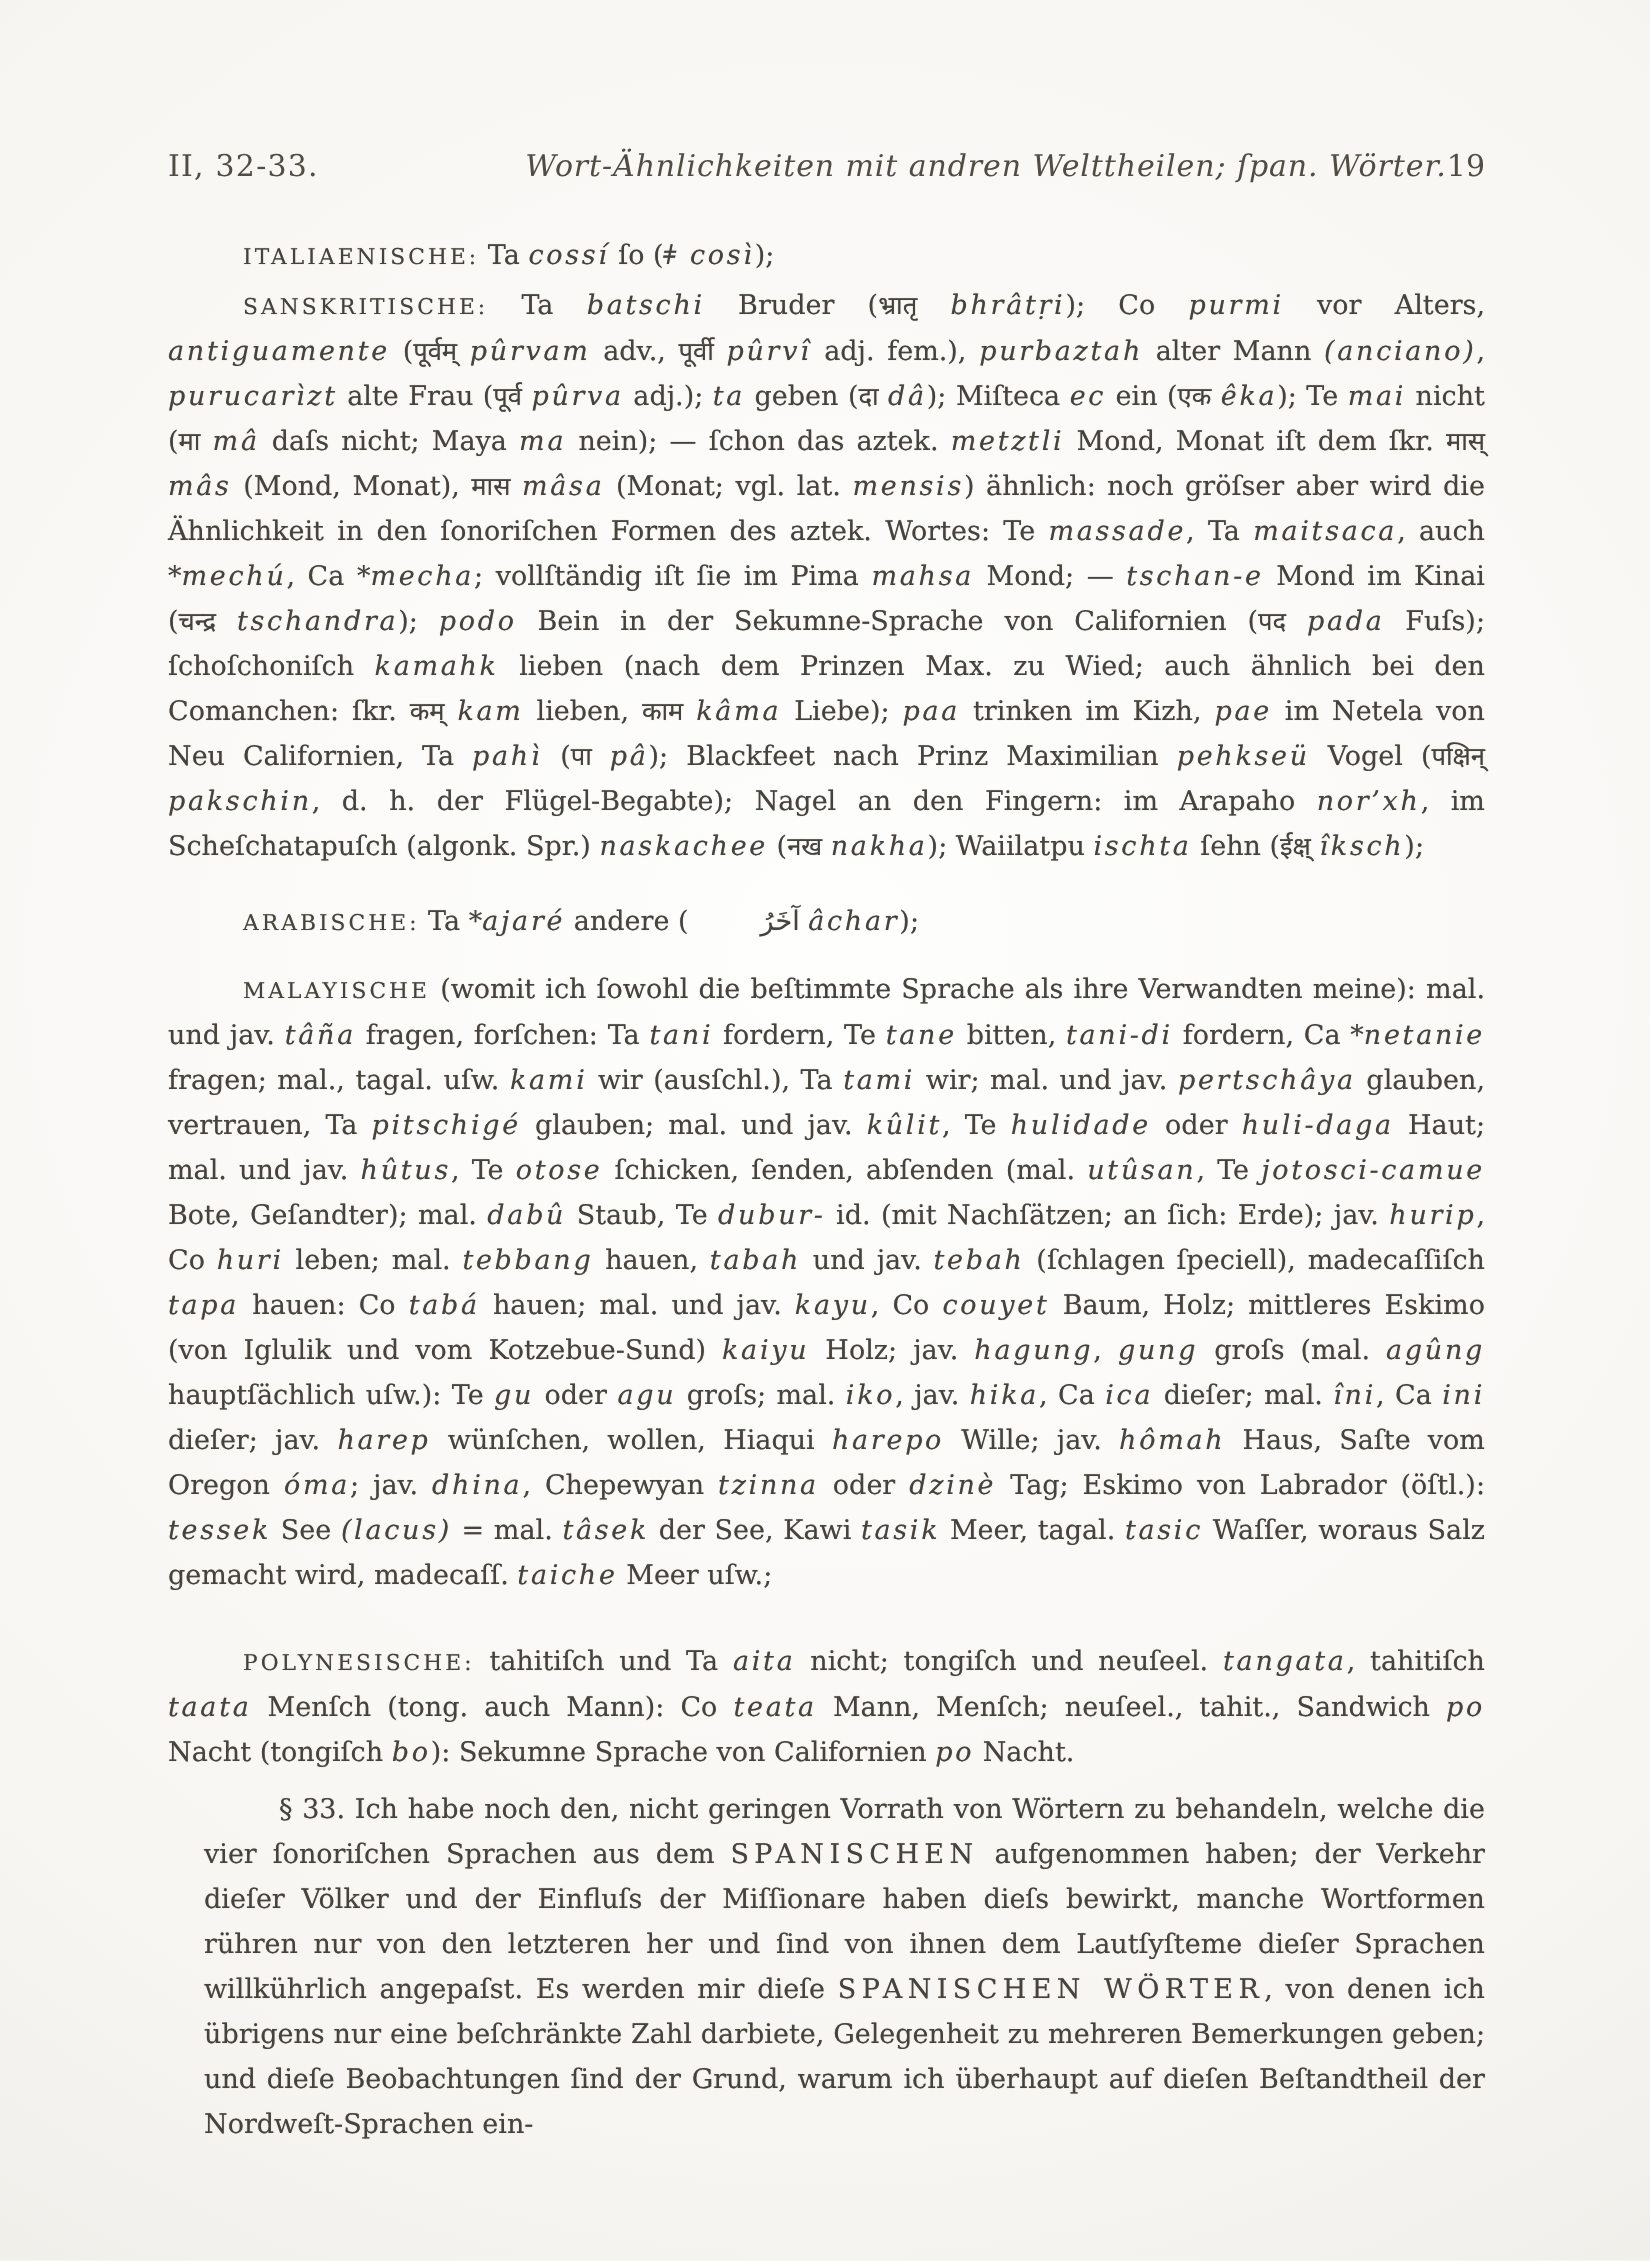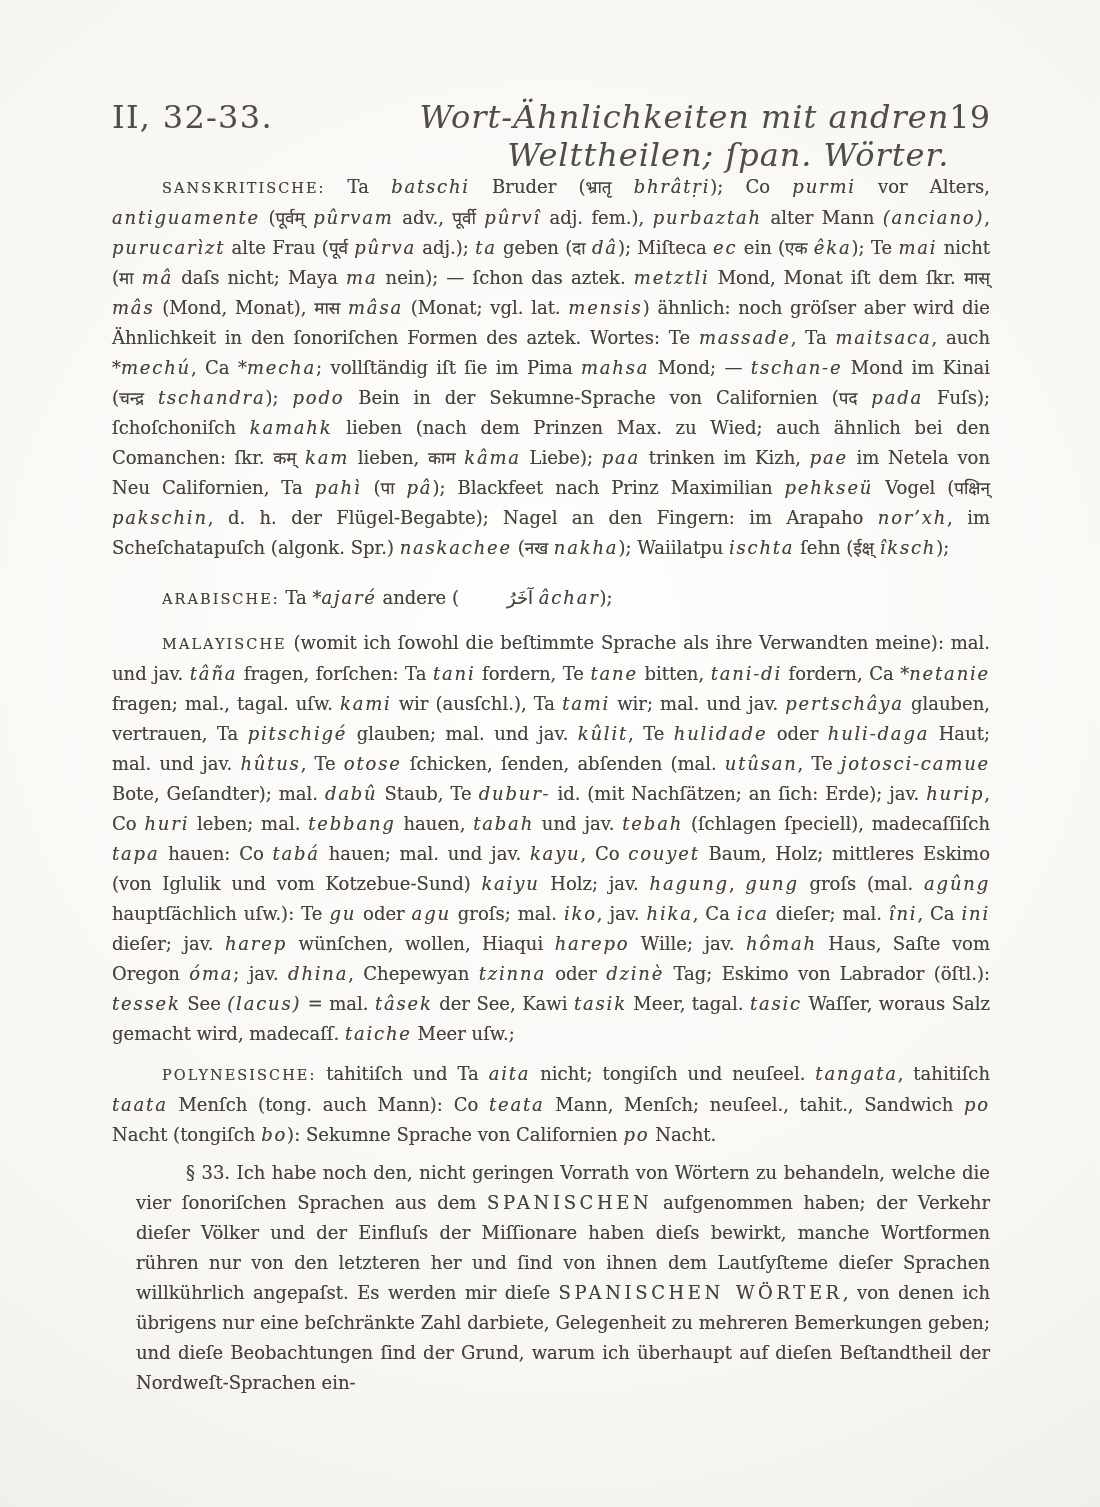--- a/index.html
+++ b/index.html
@@ -9,52 +9,53 @@
     background:
       radial-gradient(130% 95% at 50% 42%, rgba(255,255,255,0.9) 0%, rgba(247,246,242,0.6) 55%, rgba(228,226,220,0.9) 100%),
       #f6f5f1;
     font-family:"DejaVu Serif","Liberation Serif",serif;
     color:#47433c;
     overflow:hidden;
   }
   .header {
     position:absolute; left:112px; top:98px; width:878px;
     display:flex; align-items:baseline;
-    font-size:32px; color:#514d45;
+    font-size:20px; color:#514d45;
   }
   .sect { white-space:nowrap; letter-spacing:0.04em; }
   .rtitle { flex:1; text-align:right; font-style:italic; letter-spacing:0.03em; }
   .pnum { white-space:nowrap; }
   .text-block {
     position:absolute; left:112px; top:156px; width:878px;
     font-size:18px; line-height:30px; text-align:justify;
     text-shadow:0 0 0.5px rgba(71,67,60,0.55);
   }
   .text-block p { margin:0; text-indent:50px; }
-  p[data-name="paragraph-sanskritische"] { margin-top:16px; }
+  p[data-name="paragraph-sanskritische"] { margin-top:2px; }
   p[data-name="paragraph-arabische"]    { margin-top:20px; }
   p[data-name="paragraph-malayische"]   { margin-top:14px; }
-  p[data-name="paragraph-polynesische"] { margin-top:10px; }
+  p[data-name="paragraph-polynesische"] { margin-top:27px; }
   p[data-name="paragraph-section-33"]   { margin-top:8px;margin-left:24px; }
   .s-n { }
   .s-i { font-style:italic; letter-spacing:0.10em; }
   .s-sc { font-size:14.5px; letter-spacing:0.14em; }
   .s-g { letter-spacing:0.20em; }
   .s-d { font-size:17px; }
   .s-a { font-size:18px;margin-left:48px; }
 </style>
 </head>
 <body>
 
 <div class="page" data-name="book-page">
   <div class="header" data-name="page-header">
     <span class="sect" data-name="chapter-section-ref">II, 32-33.</span>
     <span class="rtitle" data-name="running-title">Wort-Ähnlichkeiten mit andren Welttheilen; ſpan. Wörter.</span>
     <span class="pnum" data-name="page-number">19</span>
   </div>
   <div class="text-block" data-name="text-block">
+      <p data-name="paragraph-italiaenische"><span class="s-sc" data-name="text-run">ITALIAENISCHE:</span><span class="s-n" data-name="text-run"> Ta </span><span class="s-i" data-name="text-run">cossí</span><span class="s-n" data-name="text-run"> ſo (</span><span class="s-i" data-name="text-run">ǂ così</span><span class="s-n" data-name="text-run">);</span></p>
       <p data-name="paragraph-sanskritische"><span class="s-sc" data-name="text-run">SANSKRITISCHE:</span><span class="s-n" data-name="text-run"> Ta </span><span class="s-i" data-name="text-run">batschi</span><span class="s-n" data-name="text-run"> Bruder (</span><span class="s-d" data-name="text-run">भ्रातृ</span><span class="s-n" data-name="text-run"> </span><span class="s-i" data-name="text-run">bhrâtṛi</span><span class="s-n" data-name="text-run">); Co </span><span class="s-i" data-name="text-run">purmi</span><span class="s-n" data-name="text-run"> vor Alters, </span><span class="s-i" data-name="text-run">antiguamente</span><span class="s-n" data-name="text-run"> (</span><span class="s-d" data-name="text-run">पूर्वम्</span><span class="s-n" data-name="text-run"> </span><span class="s-i" data-name="text-run">pûrvam</span><span class="s-n" data-name="text-run"> adv., </span><span class="s-d" data-name="text-run">पूर्वी</span><span class="s-n" data-name="text-run"> </span><span class="s-i" data-name="text-run">pûrvî</span><span class="s-n" data-name="text-run"> adj. fem.), </span><span class="s-i" data-name="text-run">purbaztah</span><span class="s-n" data-name="text-run"> alter Mann </span><span class="s-i" data-name="text-run">(anciano)</span><span class="s-n" data-name="text-run">, </span><span class="s-i" data-name="text-run">purucarìzt</span><span class="s-n" data-name="text-run"> alte Frau (</span><span class="s-d" data-name="text-run">पूर्व</span><span class="s-n" data-name="text-run"> </span><span class="s-i" data-name="text-run">pûrva</span><span class="s-n" data-name="text-run"> adj.); </span><span class="s-i" data-name="text-run">ta</span><span class="s-n" data-name="text-run"> geben (</span><span class="s-d" data-name="text-run">दा</span><span class="s-n" data-name="text-run"> </span><span class="s-i" data-name="text-run">dâ</span><span class="s-n" data-name="text-run">); Miſteca </span><span class="s-i" data-name="text-run">ec</span><span class="s-n" data-name="text-run"> ein (</span><span class="s-d" data-name="text-run">एक</span><span class="s-n" data-name="text-run"> </span><span class="s-i" data-name="text-run">êka</span><span class="s-n" data-name="text-run">); Te </span><span class="s-i" data-name="text-run">mai</span><span class="s-n" data-name="text-run"> nicht (</span><span class="s-d" data-name="text-run">मा</span><span class="s-n" data-name="text-run"> </span><span class="s-i" data-name="text-run">mâ</span><span class="s-n" data-name="text-run"> daſs nicht; Maya </span><span class="s-i" data-name="text-run">ma</span><span class="s-n" data-name="text-run"> nein); — ſchon das aztek. </span><span class="s-i" data-name="text-run">metztli</span><span class="s-n" data-name="text-run"> Mond, Monat iſt dem ſkr. </span><span class="s-d" data-name="text-run">मास्</span><span class="s-n" data-name="text-run"> </span><span class="s-i" data-name="text-run">mâs</span><span class="s-n" data-name="text-run"> (Mond, Monat), </span><span class="s-d" data-name="text-run">मास</span><span class="s-n" data-name="text-run"> </span><span class="s-i" data-name="text-run">mâsa</span><span class="s-n" data-name="text-run"> (Monat; vgl. lat. </span><span class="s-i" data-name="text-run">mensis</span><span class="s-n" data-name="text-run">) ähnlich: noch gröſser aber wird die Ähnlichkeit in den ſonoriſchen Formen des aztek. Wortes: Te </span><span class="s-i" data-name="text-run">massade</span><span class="s-n" data-name="text-run">, Ta </span><span class="s-i" data-name="text-run">maitsaca</span><span class="s-n" data-name="text-run">, auch *</span><span class="s-i" data-name="text-run">mechú</span><span class="s-n" data-name="text-run">, Ca *</span><span class="s-i" data-name="text-run">mecha</span><span class="s-n" data-name="text-run">; vollſtändig iſt ſie im Pima </span><span class="s-i" data-name="text-run">mahsa</span><span class="s-n" data-name="text-run"> Mond; — </span><span class="s-i" data-name="text-run">tschan-e</span><span class="s-n" data-name="text-run"> Mond im Kinai (</span><span class="s-d" data-name="text-run">चन्द्र</span><span class="s-n" data-name="text-run"> </span><span class="s-i" data-name="text-run">tschandra</span><span class="s-n" data-name="text-run">); </span><span class="s-i" data-name="text-run">podo</span><span class="s-n" data-name="text-run"> Bein in der Sekumne-Sprache von Californien (</span><span class="s-d" data-name="text-run">पद</span><span class="s-n" data-name="text-run"> </span><span class="s-i" data-name="text-run">pada</span><span class="s-n" data-name="text-run"> Fuſs); ſchoſchoniſch </span><span class="s-i" data-name="text-run">kamahk</span><span class="s-n" data-name="text-run"> lieben (nach dem Prinzen Max. zu Wied; auch ähnlich bei den Comanchen: ſkr. </span><span class="s-d" data-name="text-run">कम्</span><span class="s-n" data-name="text-run"> </span><span class="s-i" data-name="text-run">kam</span><span class="s-n" data-name="text-run"> lieben, </span><span class="s-d" data-name="text-run">काम</span><span class="s-n" data-name="text-run"> </span><span class="s-i" data-name="text-run">kâma</span><span class="s-n" data-name="text-run"> Liebe); </span><span class="s-i" data-name="text-run">paa</span><span class="s-n" data-name="text-run"> trinken im Kizh, </span><span class="s-i" data-name="text-run">pae</span><span class="s-n" data-name="text-run"> im Netela von Neu Californien, Ta </span><span class="s-i" data-name="text-run">pahì</span><span class="s-n" data-name="text-run"> (</span><span class="s-d" data-name="text-run">पा</span><span class="s-n" data-name="text-run"> </span><span class="s-i" data-name="text-run">pâ</span><span class="s-n" data-name="text-run">); Blackfeet nach Prinz Maximilian </span><span class="s-i" data-name="text-run">pehkseü</span><span class="s-n" data-name="text-run"> Vogel (</span><span class="s-d" data-name="text-run">पक्षिन्</span><span class="s-n" data-name="text-run"> </span><span class="s-i" data-name="text-run">pakschin</span><span class="s-n" data-name="text-run">, d. h. der Flügel-Begabte); Nagel an den Fingern: im Arapaho </span><span class="s-i" data-name="text-run">nor’xh</span><span class="s-n" data-name="text-run">, im Scheſchatapuſch (algonk. Spr.) </span><span class="s-i" data-name="text-run">naskachee</span><span class="s-n" data-name="text-run"> (</span><span class="s-d" data-name="text-run">नख</span><span class="s-n" data-name="text-run"> </span><span class="s-i" data-name="text-run">nakha</span><span class="s-n" data-name="text-run">); Waiilatpu </span><span class="s-i" data-name="text-run">ischta</span><span class="s-n" data-name="text-run"> ſehn (</span><span class="s-d" data-name="text-run">ईक्ष्</span><span class="s-n" data-name="text-run"> </span><span class="s-i" data-name="text-run">îksch</span><span class="s-n" data-name="text-run">);</span></p>
       <p data-name="paragraph-arabische"><span class="s-sc" data-name="text-run">ARABISCHE:</span><span class="s-n" data-name="text-run"> Ta *</span><span class="s-i" data-name="text-run">ajaré</span><span class="s-n" data-name="text-run"> andere (</span><span class="s-a" data-name="text-run">آخَرُ</span><span class="s-n" data-name="text-run"> </span><span class="s-i" data-name="text-run">âchar</span><span class="s-n" data-name="text-run">);</span></p>
       <p data-name="paragraph-malayische"><span class="s-sc" data-name="text-run">MALAYISCHE</span><span class="s-n" data-name="text-run"> (womit ich ſowohl die beſtimmte Sprache als ihre Verwandten meine): mal. und jav. </span><span class="s-i" data-name="text-run">tâña</span><span class="s-n" data-name="text-run"> fragen, forſchen: Ta </span><span class="s-i" data-name="text-run">tani</span><span class="s-n" data-name="text-run"> fordern, Te </span><span class="s-i" data-name="text-run">tane</span><span class="s-n" data-name="text-run"> bitten, </span><span class="s-i" data-name="text-run">tani-di</span><span class="s-n" data-name="text-run"> fordern, Ca *</span><span class="s-i" data-name="text-run">netanie</span><span class="s-n" data-name="text-run"> fragen; mal., tagal. uſw. </span><span class="s-i" data-name="text-run">kami</span><span class="s-n" data-name="text-run"> wir (ausſchl.), Ta </span><span class="s-i" data-name="text-run">tami</span><span class="s-n" data-name="text-run"> wir; mal. und jav. </span><span class="s-i" data-name="text-run">pertschâya</span><span class="s-n" data-name="text-run"> glauben, vertrauen, Ta </span><span class="s-i" data-name="text-run">pitschigé</span><span class="s-n" data-name="text-run"> glauben; mal. und jav. </span><span class="s-i" data-name="text-run">kûlit</span><span class="s-n" data-name="text-run">, Te </span><span class="s-i" data-name="text-run">hulidade</span><span class="s-n" data-name="text-run"> oder </span><span class="s-i" data-name="text-run">huli-daga</span><span class="s-n" data-name="text-run"> Haut; mal. und jav. </span><span class="s-i" data-name="text-run">hûtus</span><span class="s-n" data-name="text-run">, Te </span><span class="s-i" data-name="text-run">otose</span><span class="s-n" data-name="text-run"> ſchicken, ſenden, abſenden (mal. </span><span class="s-i" data-name="text-run">utûsan</span><span class="s-n" data-name="text-run">, Te </span><span class="s-i" data-name="text-run">jotosci-camue</span><span class="s-n" data-name="text-run"> Bote, Geſandter); mal. </span><span class="s-i" data-name="text-run">dabû</span><span class="s-n" data-name="text-run"> Staub, Te </span><span class="s-i" data-name="text-run">dubur-</span><span class="s-n" data-name="text-run"> id. (mit Nachſätzen; an ſich: Erde); jav. </span><span class="s-i" data-name="text-run">hurip</span><span class="s-n" data-name="text-run">, Co </span><span class="s-i" data-name="text-run">huri</span><span class="s-n" data-name="text-run"> leben; mal. </span><span class="s-i" data-name="text-run">tebbang</span><span class="s-n" data-name="text-run"> hauen, </span><span class="s-i" data-name="text-run">tabah</span><span class="s-n" data-name="text-run"> und jav. </span><span class="s-i" data-name="text-run">tebah</span><span class="s-n" data-name="text-run"> (ſchlagen ſpeciell), madecaſſiſch </span><span class="s-i" data-name="text-run">tapa</span><span class="s-n" data-name="text-run"> hauen: Co </span><span class="s-i" data-name="text-run">tabá</span><span class="s-n" data-name="text-run"> hauen; mal. und jav. </span><span class="s-i" data-name="text-run">kayu</span><span class="s-n" data-name="text-run">, Co </span><span class="s-i" data-name="text-run">couyet</span><span class="s-n" data-name="text-run"> Baum, Holz; mittleres Eskimo (von Iglulik und vom Kotzebue-Sund) </span><span class="s-i" data-name="text-run">kaiyu</span><span class="s-n" data-name="text-run"> Holz; jav. </span><span class="s-i" data-name="text-run">hagung</span><span class="s-n" data-name="text-run">, </span><span class="s-i" data-name="text-run">gung</span><span class="s-n" data-name="text-run"> groſs (mal. </span><span class="s-i" data-name="text-run">agûng</span><span class="s-n" data-name="text-run"> hauptſächlich uſw.): Te </span><span class="s-i" data-name="text-run">gu</span><span class="s-n" data-name="text-run"> oder </span><span class="s-i" data-name="text-run">agu</span><span class="s-n" data-name="text-run"> groſs; mal. </span><span class="s-i" data-name="text-run">iko</span><span class="s-n" data-name="text-run">, jav. </span><span class="s-i" data-name="text-run">hika</span><span class="s-n" data-name="text-run">, Ca </span><span class="s-i" data-name="text-run">ica</span><span class="s-n" data-name="text-run"> dieſer; mal. </span><span class="s-i" data-name="text-run">îni</span><span class="s-n" data-name="text-run">, Ca </span><span class="s-i" data-name="text-run">ini</span><span class="s-n" data-name="text-run"> dieſer; jav. </span><span class="s-i" data-name="text-run">harep</span><span class="s-n" data-name="text-run"> wünſchen, wollen, Hiaqui </span><span class="s-i" data-name="text-run">harepo</span><span class="s-n" data-name="text-run"> Wille; jav. </span><span class="s-i" data-name="text-run">hômah</span><span class="s-n" data-name="text-run"> Haus, Saſte vom Oregon </span><span class="s-i" data-name="text-run">óma</span><span class="s-n" data-name="text-run">; jav. </span><span class="s-i" data-name="text-run">dhina</span><span class="s-n" data-name="text-run">, Chepewyan </span><span class="s-i" data-name="text-run">tzinna</span><span class="s-n" data-name="text-run"> oder </span><span class="s-i" data-name="text-run">dzinè</span><span class="s-n" data-name="text-run"> Tag; Eskimo von Labrador (öſtl.): </span><span class="s-i" data-name="text-run">tessek</span><span class="s-n" data-name="text-run"> See </span><span class="s-i" data-name="text-run">(lacus)</span><span class="s-n" data-name="text-run"> = mal. </span><span class="s-i" data-name="text-run">tâsek</span><span class="s-n" data-name="text-run"> der See, Kawi </span><span class="s-i" data-name="text-run">tasik</span><span class="s-n" data-name="text-run"> Meer, tagal. </span><span class="s-i" data-name="text-run">tasic</span><span class="s-n" data-name="text-run"> Waſſer, woraus Salz gemacht wird, madecaſſ. </span><span class="s-i" data-name="text-run">taiche</span><span class="s-n" data-name="text-run"> Meer uſw.;</span></p>
       <p data-name="paragraph-polynesische"><span class="s-sc" data-name="text-run">POLYNESISCHE:</span><span class="s-n" data-name="text-run"> tahitiſch und Ta </span><span class="s-i" data-name="text-run">aita</span><span class="s-n" data-name="text-run"> nicht; tongiſch und neuſeel. </span><span class="s-i" data-name="text-run">tangata</span><span class="s-n" data-name="text-run">, tahitiſch </span><span class="s-i" data-name="text-run">taata</span><span class="s-n" data-name="text-run"> Menſch (tong. auch Mann): Co </span><span class="s-i" data-name="text-run">teata</span><span class="s-n" data-name="text-run"> Mann, Menſch; neuſeel., tahit., Sandwich </span><span class="s-i" data-name="text-run">po</span><span class="s-n" data-name="text-run"> Nacht (tongiſch </span><span class="s-i" data-name="text-run">bo</span><span class="s-n" data-name="text-run">): Sekumne Sprache von Californien </span><span class="s-i" data-name="text-run">po</span><span class="s-n" data-name="text-run"> Nacht.</span></p>
       <p data-name="paragraph-section-33"><span class="s-n" data-name="text-run">§ 33.  Ich habe noch den, nicht geringen Vorrath von Wörtern zu behandeln, welche die vier ſonoriſchen Sprachen aus dem </span><span class="s-g" data-name="text-run">SPANISCHEN</span><span class="s-n" data-name="text-run"> aufgenommen haben; der Verkehr dieſer Völker und der Einfluſs der Miſſionare haben dieſs bewirkt, manche Wortformen rühren nur von den letzteren her und ſind von ihnen dem Lautſyſteme dieſer Sprachen willkührlich angepaſst.  Es werden mir dieſe </span><span class="s-g" data-name="text-run">SPANISCHEN WÖRTER</span><span class="s-n" data-name="text-run">, von denen ich übrigens nur eine beſchränkte Zahl darbiete, Gelegenheit zu mehreren Bemerkungen geben; und dieſe Beobachtungen ſind der Grund, warum ich überhaupt auf dieſen Beſtandtheil der Nordweſt-Sprachen ein-</span></p>
     </div>
 </div>
 
 </body></html>

